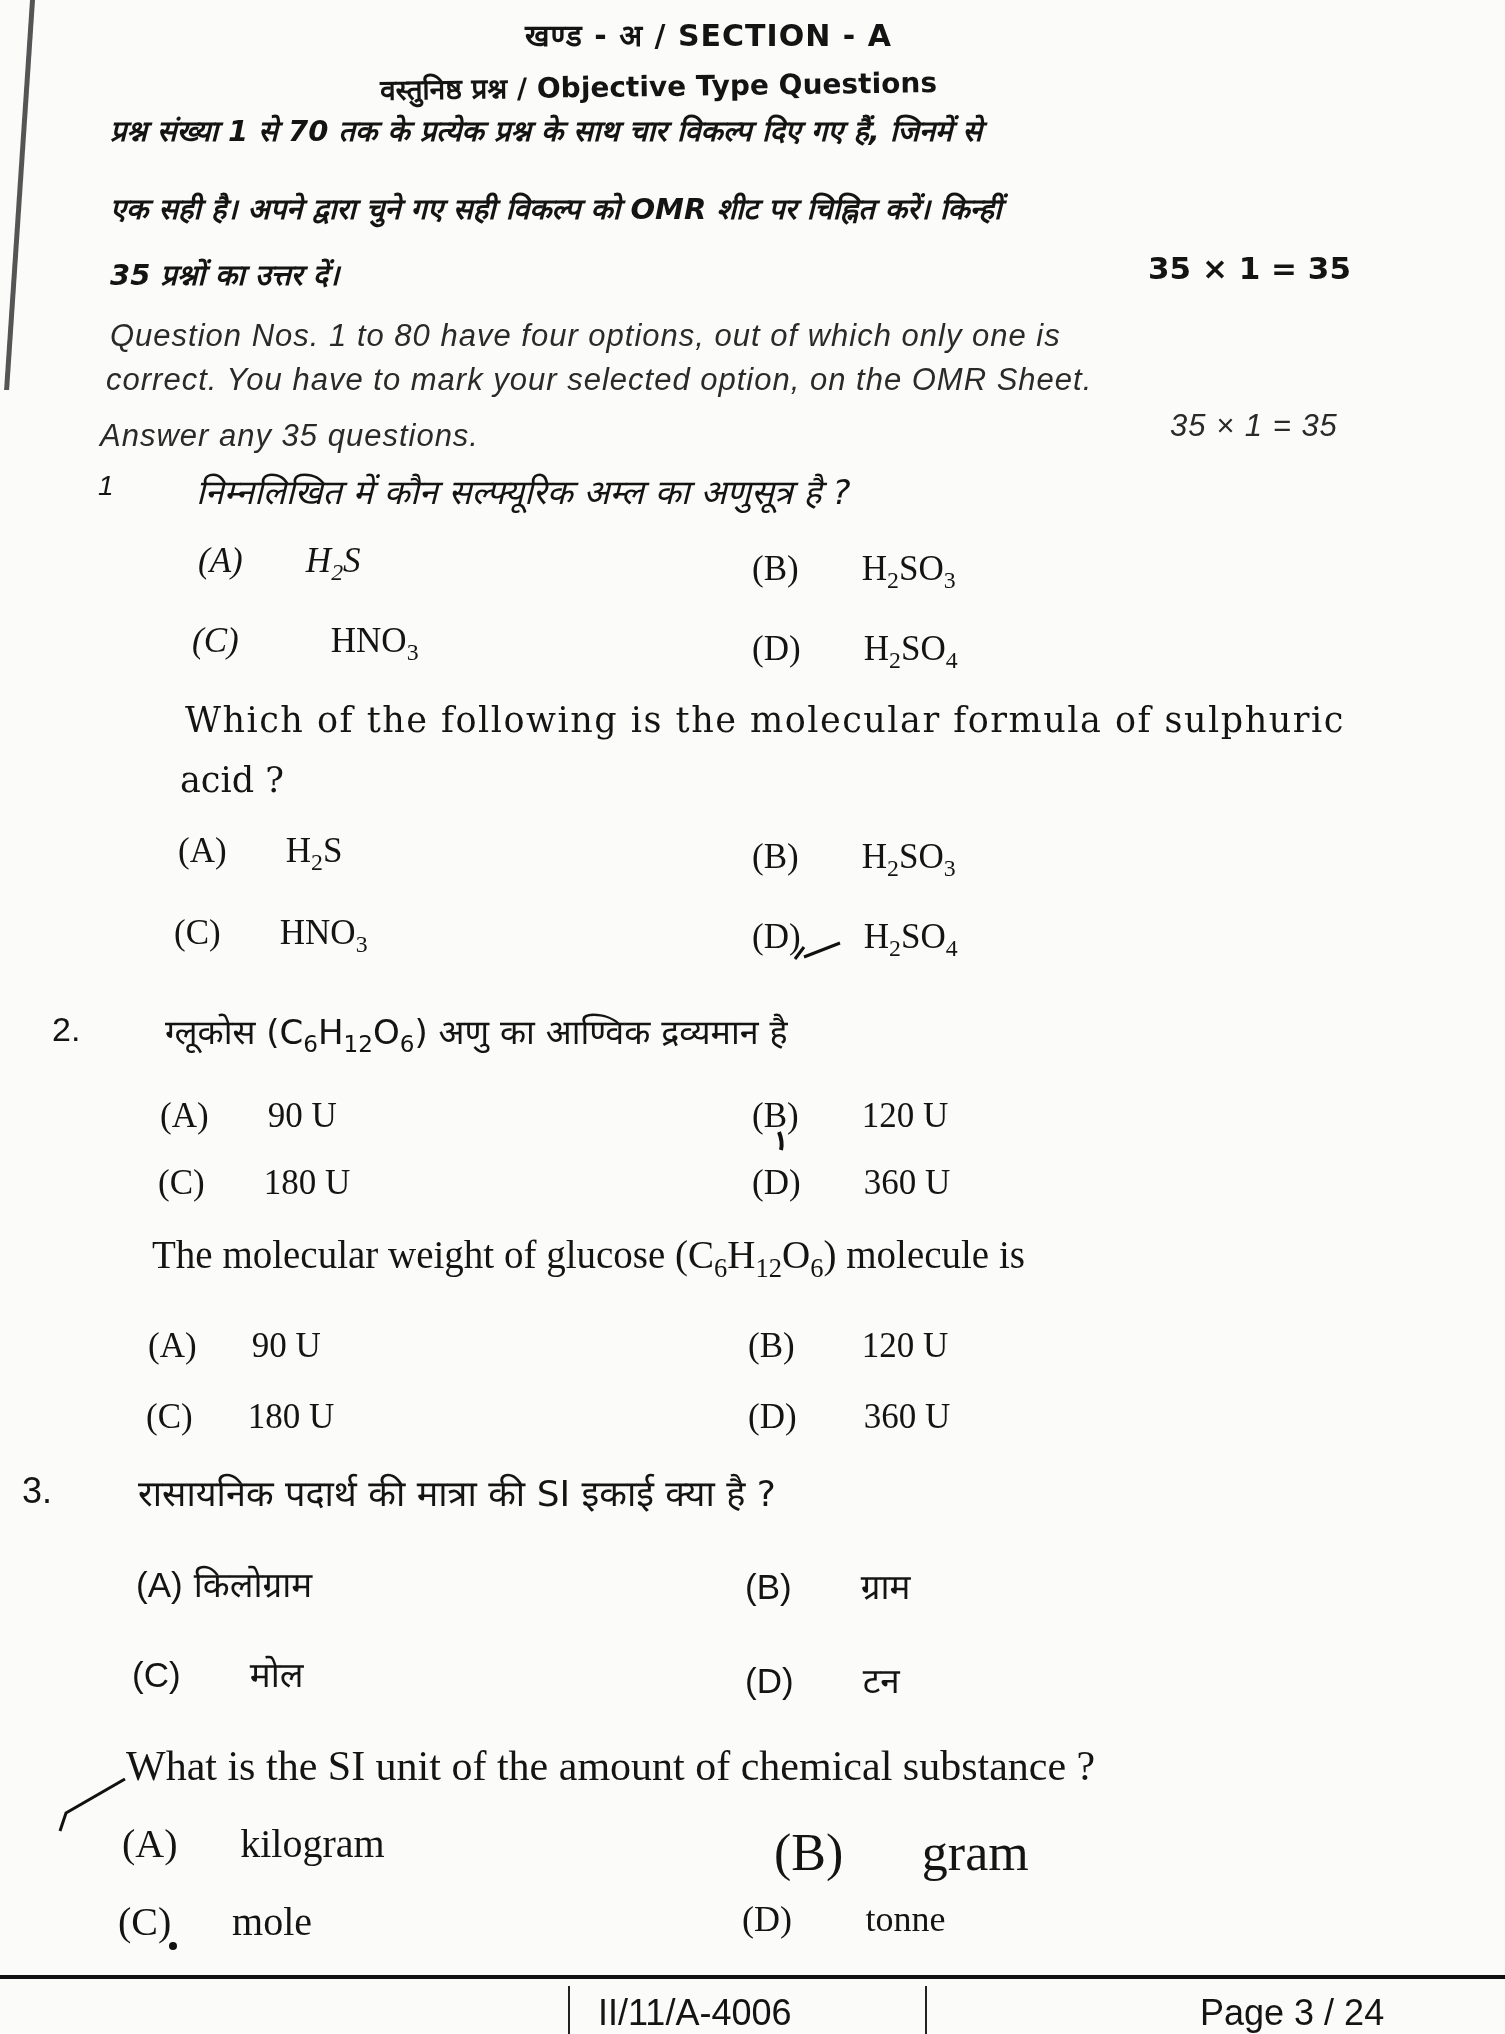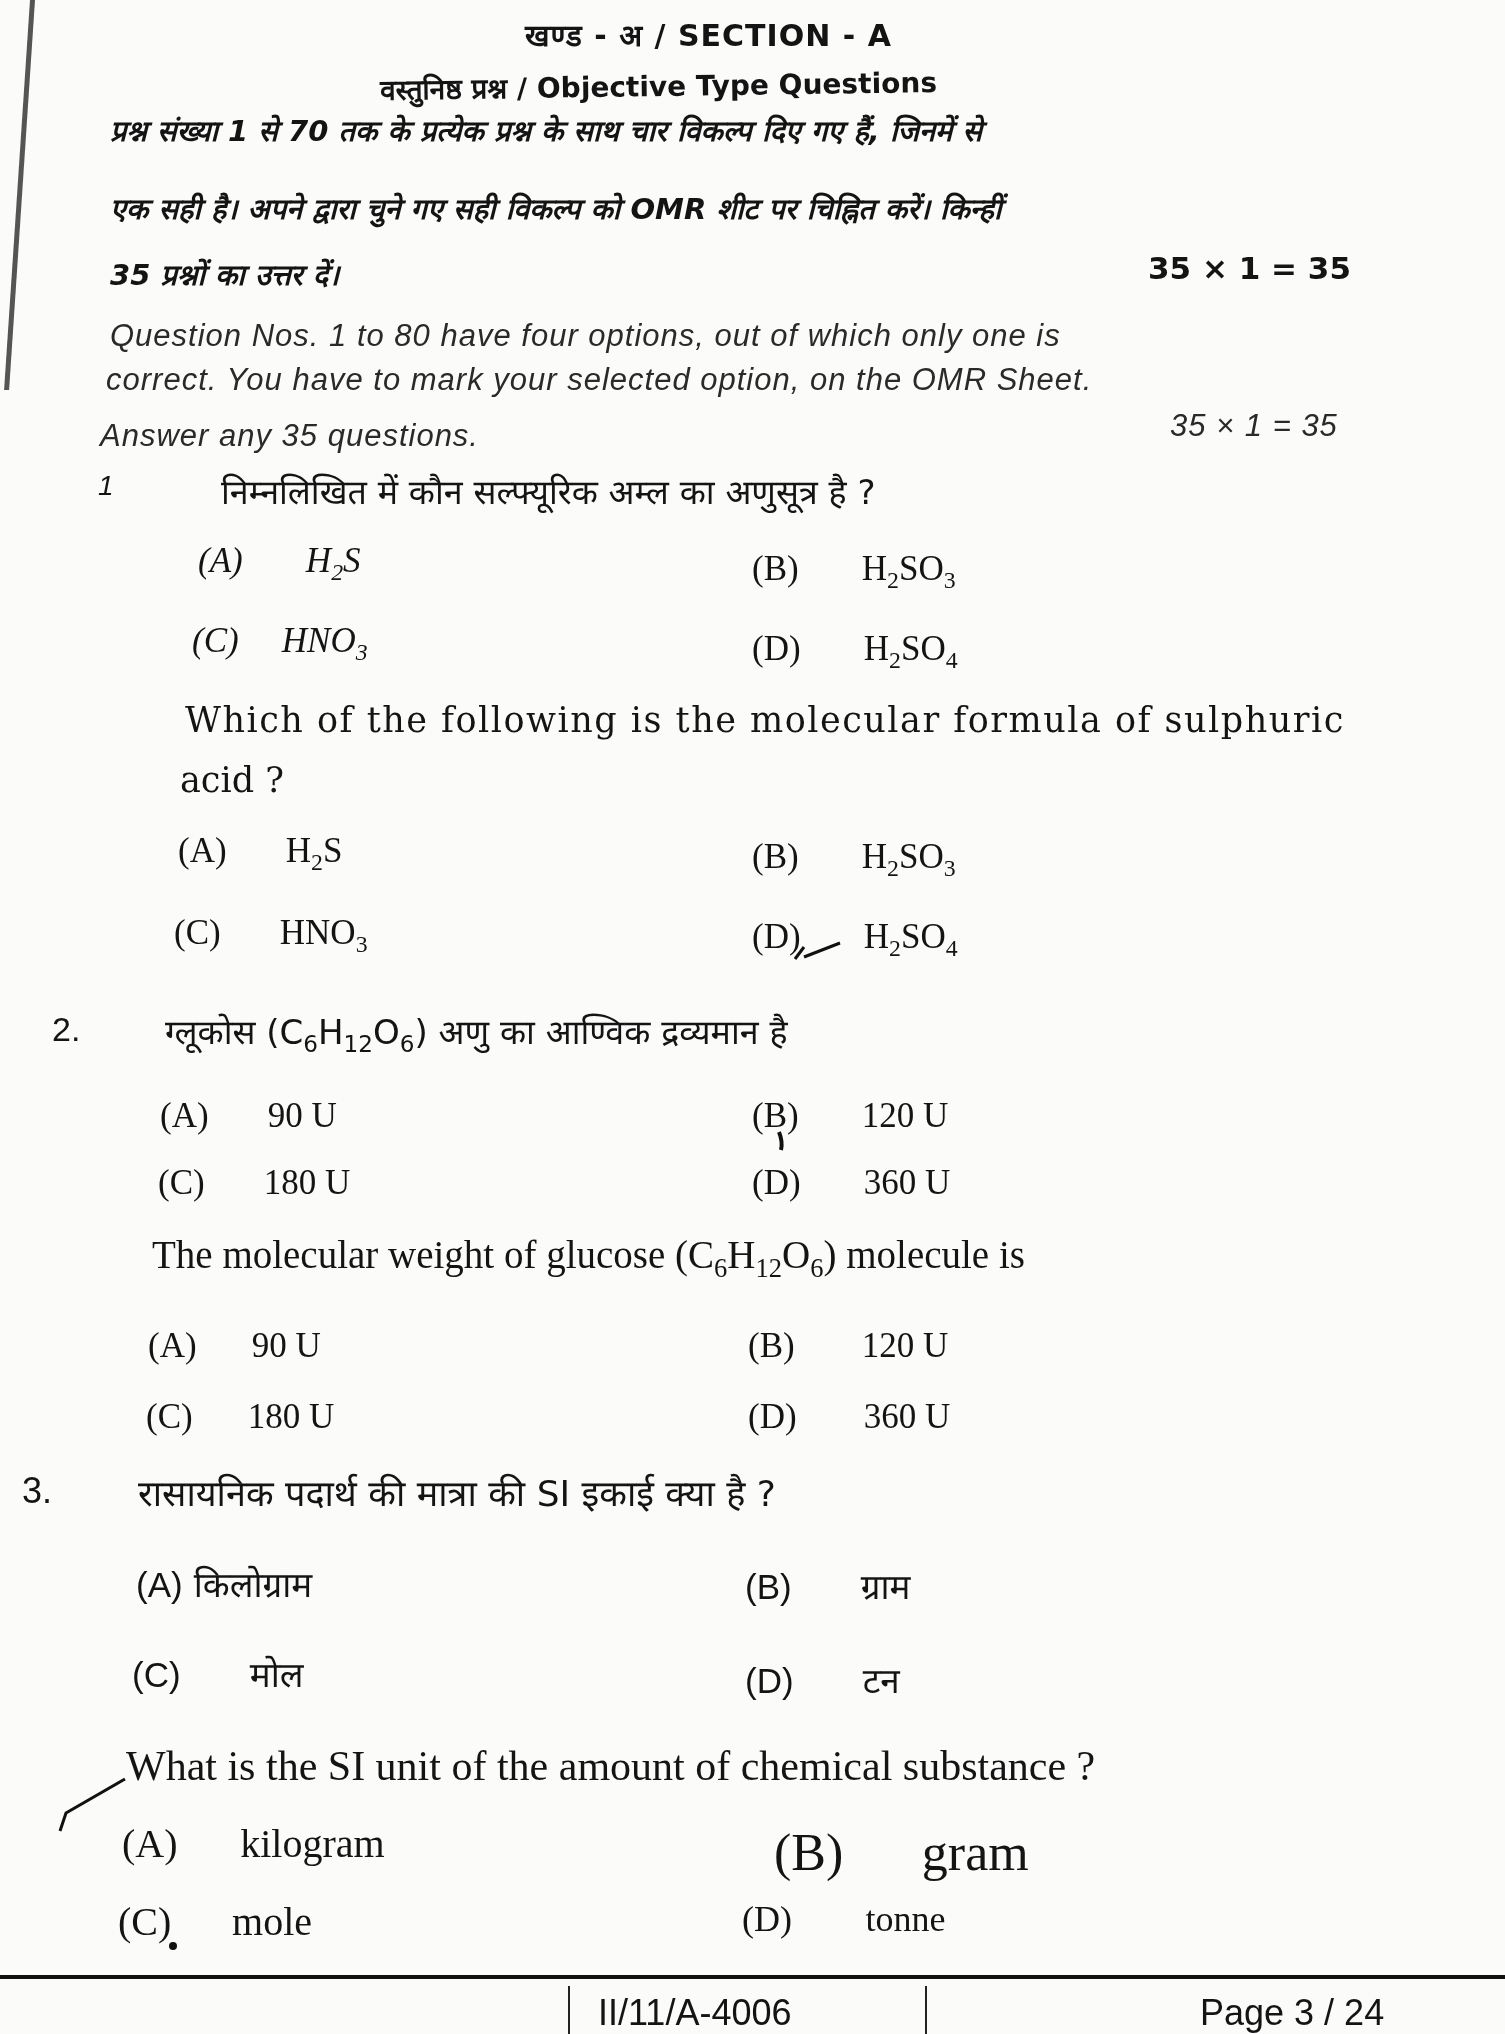--- a/index.html
+++ b/index.html
@@ -56,34 +56,34 @@
 <div class="abs hin-instr" style="left:110px; top:188px;">एक सही है। अपने द्वारा चुने गए सही विकल्प को OMR शीट पर चिह्नित करें। किन्हीं</div>
 <div class="abs hin-instr" style="left:110px; top:254px;">35 प्रश्नों का उत्तर दें।</div>
 <div class="abs marks-b" style="left:1148px; top:250px;">35 × 1 = 35</div>
 
 <div class="abs eng-instr" style="left:110px; top:318px;">Question Nos. 1 to 80 have four options, out of which only one is</div>
 <div class="abs eng-instr" style="left:106px; top:362px;">correct. You have to mark your selected option, on the OMR Sheet.</div>
 <div class="abs eng-instr" style="left:100px; top:418px;">Answer any 35 questions.</div>
 <div class="abs eng-instr" style="left:1170px; top:408px;">35 × 1 = 35</div>
 
 <div class="abs q-num" style="left:98px; top:470px; font-size:28px; font-style:italic;">1</div>
-<div class="abs q-hin" style="left:221px; top:468px; ">निम्नलिखित में कौन सल्फ्यूरिक अम्ल का अणुसूत्र है ?</div>
+<div class="abs q-hin" style="left:196px; top:468px; font-style:italic;">निम्नलिखित में कौन सल्फ्यूरिक अम्ल का अणुसूत्र है ?</div>
 
 <div>
   <div class="abs opt" style="left:198px; top:540px;">
     <span class="opt-label" style="font-style:italic;">(A)</span>
     <span class="opt-val" style="margin-left:52px; font-style:italic;"><span>H</span><sub>2</sub><span>S</span></span>
   </div>
   <div class="abs opt" style="left:752px; top:548px;">
     <span class="opt-label">(B)</span>
     <span class="opt-val" style="margin-left:52px;"><span>H</span><sub>2</sub><span>SO</span><sub>3</sub></span>
   </div>
   <div class="abs opt" style="left:192px; top:620px;">
     <span class="opt-label" style="font-style:italic;">(C)</span>
-    <span class="opt-val" style="margin-left:32px; font-style:italic;"><span>HNO</span><sub>3</sub></span>
+    <span class="opt-val" style="margin-left:81px; "><span>HNO</span><sub>3</sub></span>
   </div>
   <div class="abs opt" style="left:752px; top:628px;">
     <span class="opt-label">(D)</span>
     <span class="opt-val" style="margin-left:52px;"><span>H</span><sub>2</sub><span>SO</span><sub>4</sub></span>
   </div>
 </div>
 
 <div class="abs q-eng" style="left:185px; top:700px; letter-spacing:1.5px;">Which of the following is the molecular formula of sulphuric</div>
 <div class="abs q-eng" style="left:180px; top:760px;">acid ?</div>
 

